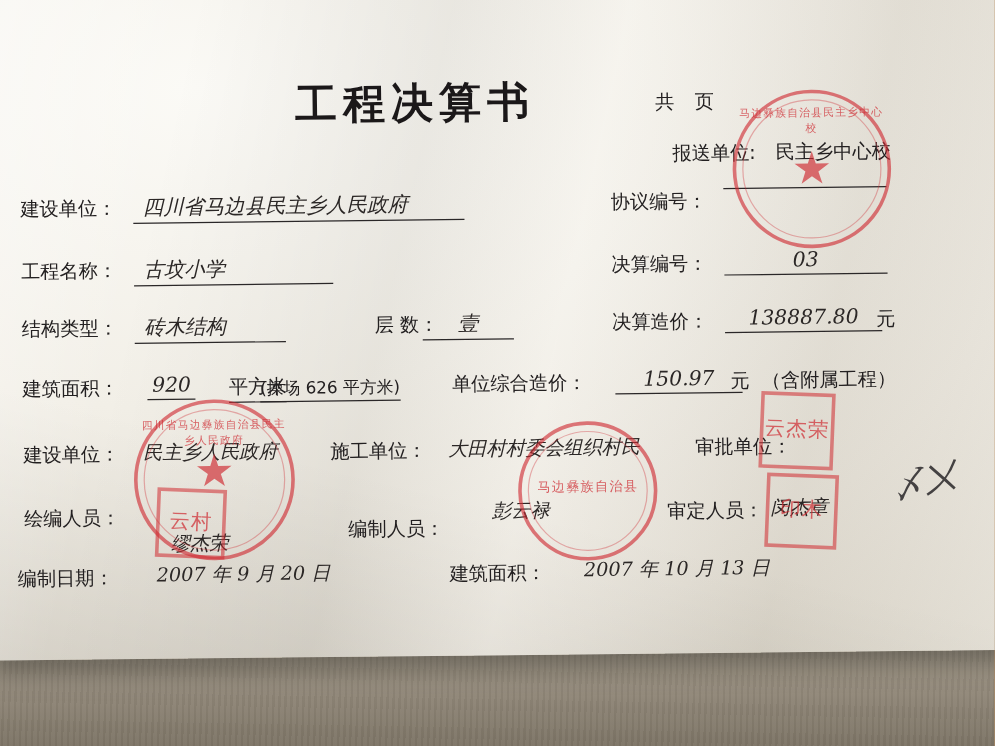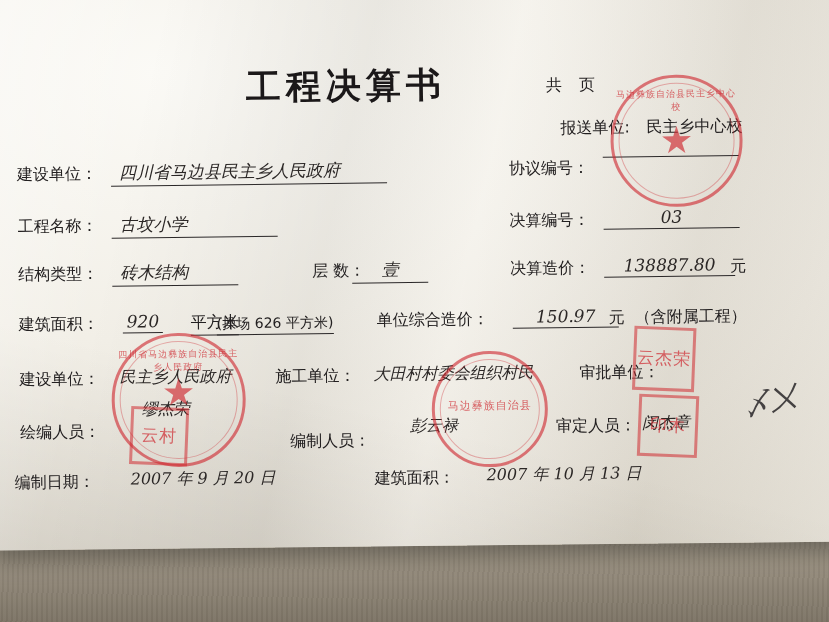--- a/index.html
+++ b/index.html
@@ -202,21 +202,21 @@
 
     <div class="t lbl" style="left:18px; top:365px;">建设单位：</div>
     <div class="t lbl hand" style="left:118px; top:364px;">民主乡人民政府</div>
 
     <div class="t lbl" style="left:274px; top:365px;">施工单位：</div>
     <div class="t lbl hand" style="left:372px; top:364px;">大田村村委会组织村民</div>
 
     <div class="t lbl" style="left:578px; top:365px;">审批单位：</div>
 
     <div class="t lbl" style="left:18px; top:418px;">绘编人员：</div>
-    <div class="t lbl hand" style="left:140px; top:396px;">缪杰荣</div>
+    <div class="t lbl hand" style="left:140px; top:440px;">缪杰荣</div>
 
     <div class="t lbl" style="left:288px; top:418px;margin-top:12px;">编制人员：</div>
     <div class="t lbl hand" style="left:408px; top:416px;">彭云禄</div>
 
     <div class="t lbl" style="left:540px; top:418px;margin-left:14px;">审定人员：</div>
     <div class="t lbl hand" style="left:640px; top:416px;">闵杰章</div>
 
     <div class="t lbl" style="left:12px; top:468px;">编制日期：</div>
     <div class="t lbl hand" style="left:128px; top:466px;">2007 年 9 月 20 日</div>
 

